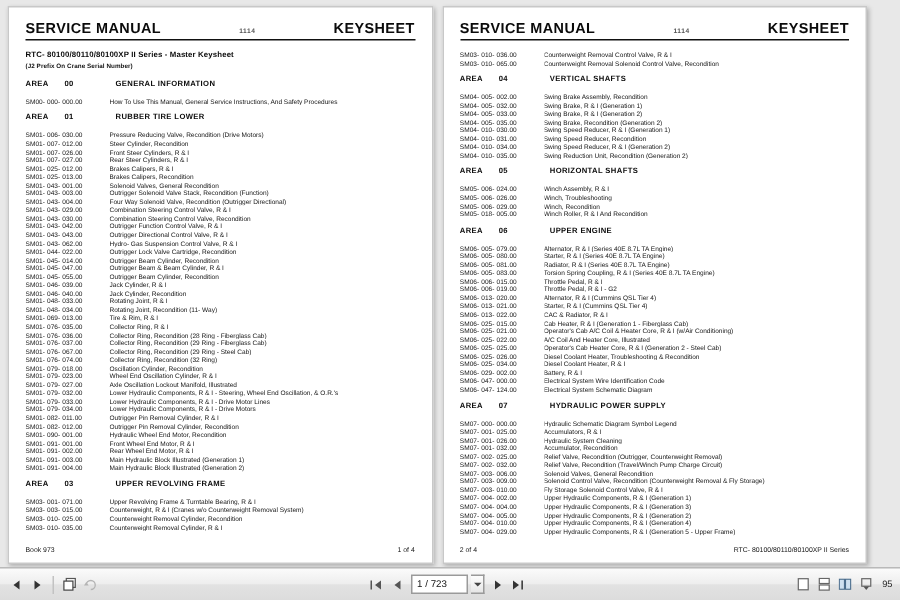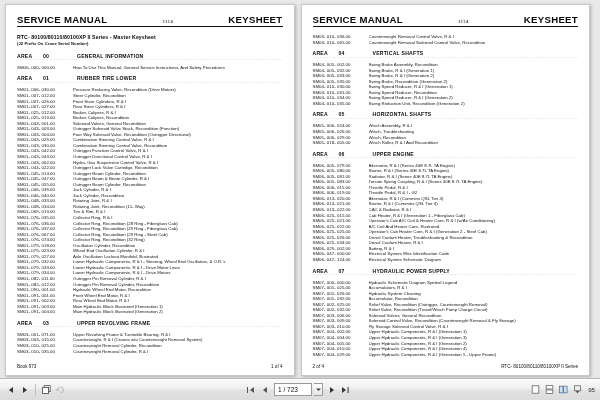--- a/index.html
+++ b/index.html
@@ -17,21 +17,21 @@
     display: flex;
     flex-direction: column;
   }
   #pages-area {
     position: relative;
     flex: 1 1 auto;
     display: flex;
     justify-content: center;
     align-items: flex-start;
     gap: 6px;
-    padding: 4px 10px 2px 5px;
+    padding: 4px 22px 2px 5px;
     background: #e8e8e8;
     overflow: hidden;
   }
   .page {
     position: relative;
     width: 291px;
     height: 372px;
     background: #ffffff;
     border: 1px solid #c8c8c8;
     box-shadow: 1px 1px 3px rgba(0,0,0,0.25);

